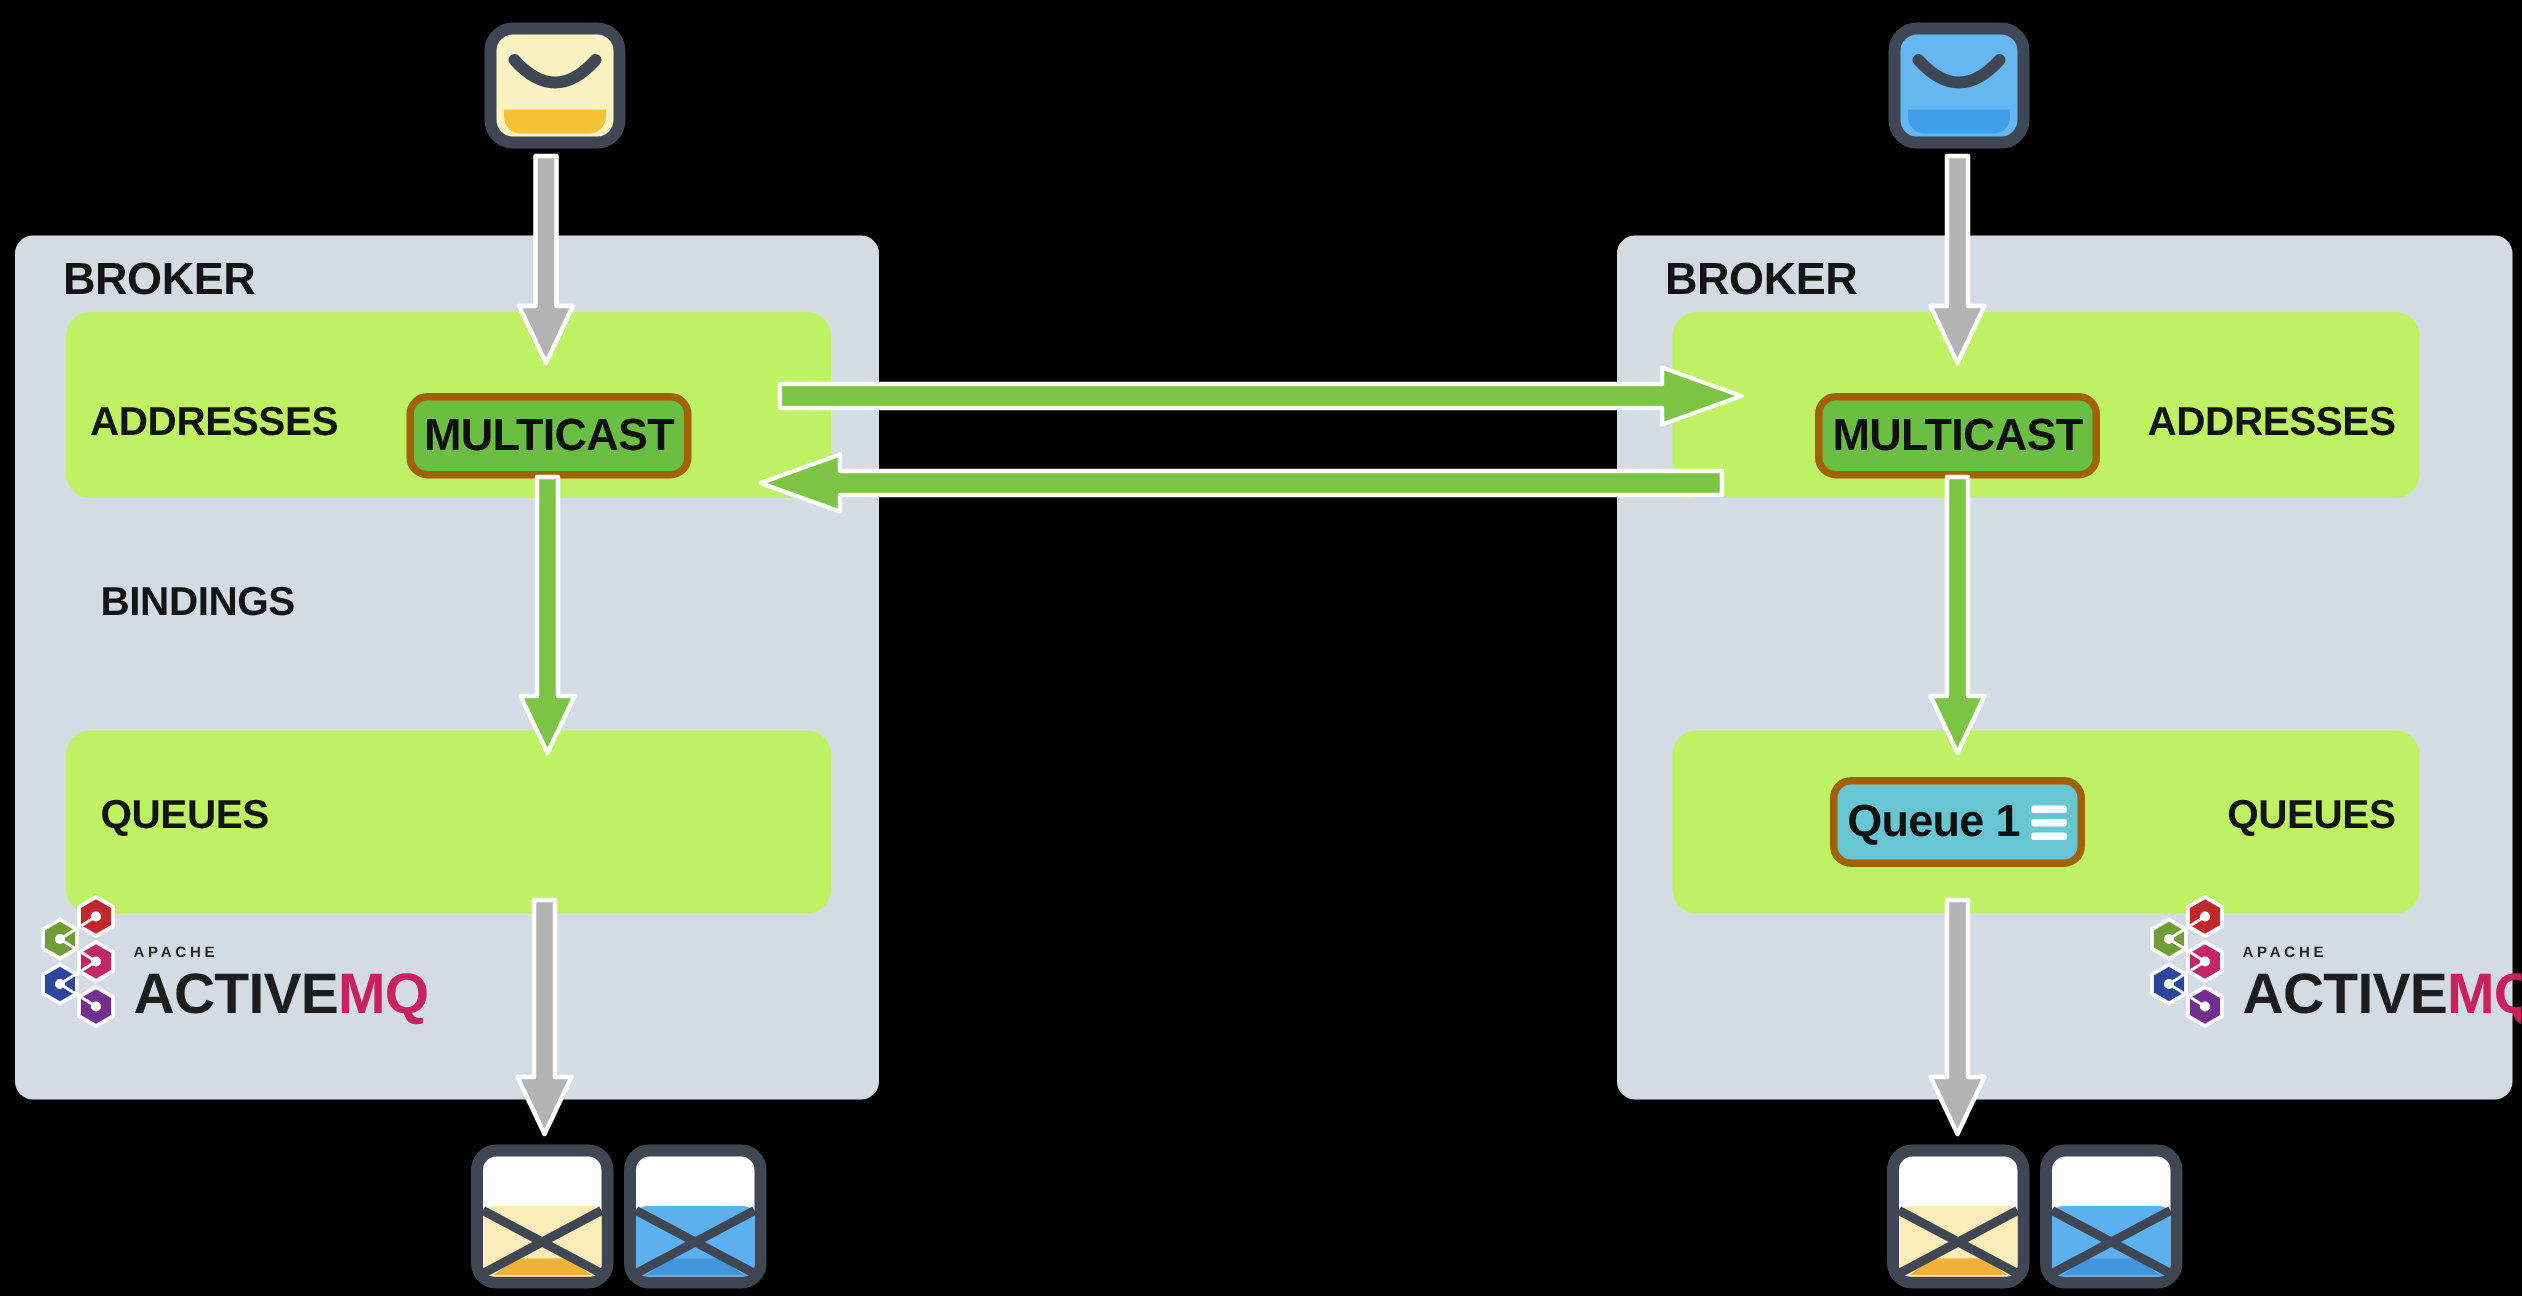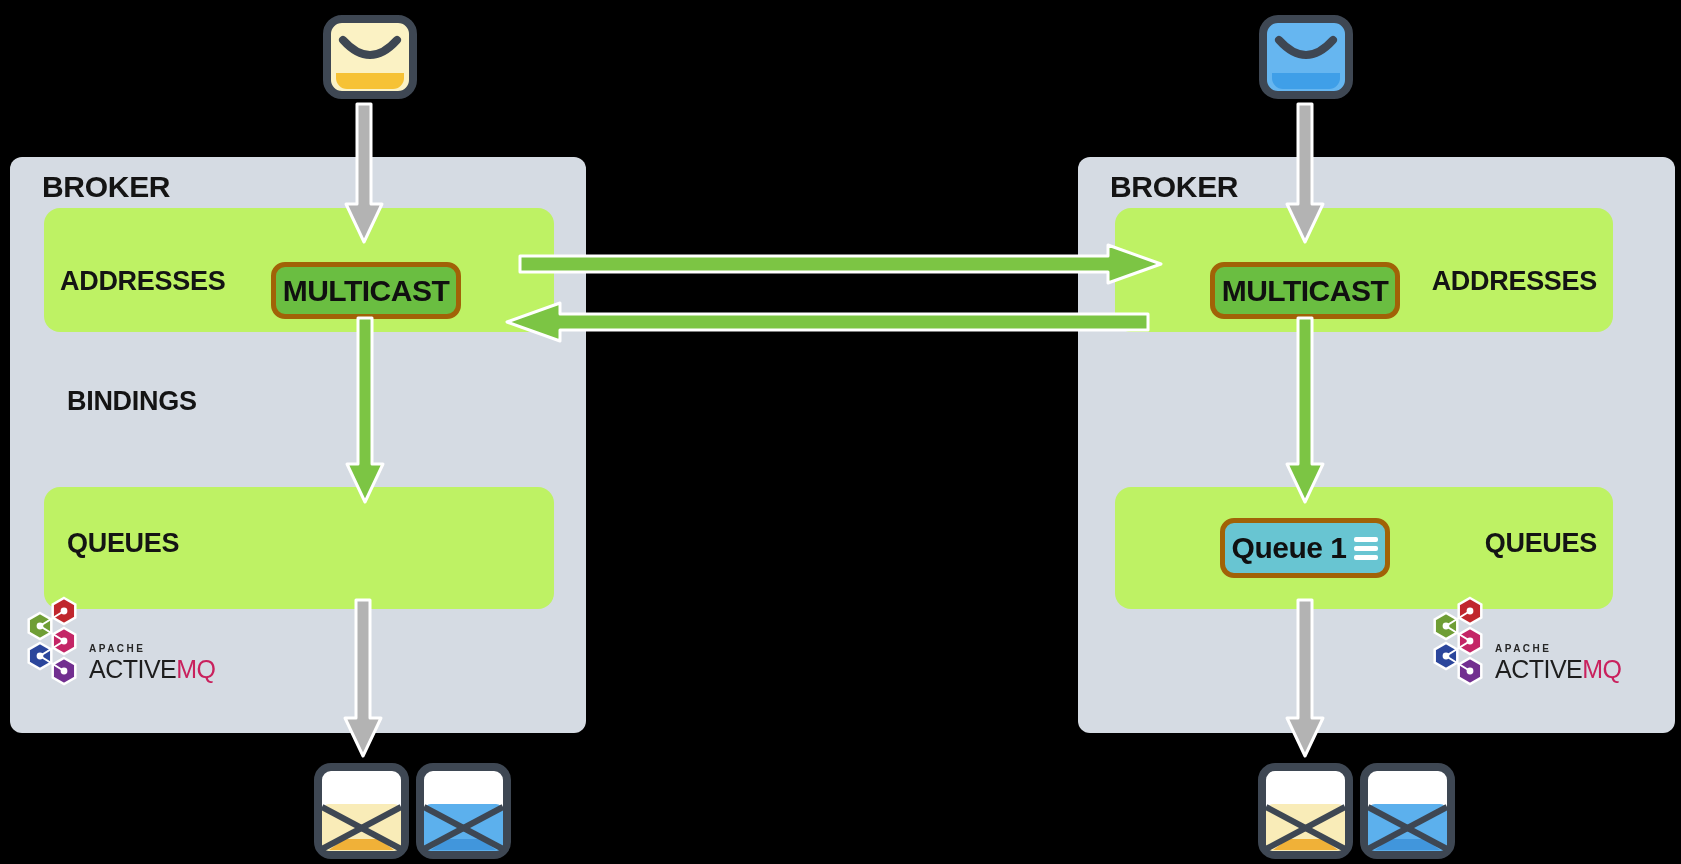--- a/index.html
+++ b/index.html
@@ -13,21 +13,21 @@
          border:5px solid #a16207;border-radius:14px;font-weight:bold;color:#101010;
          box-sizing:border-box;white-space:nowrap;}
   .badge.multicast{background:#6abe41;font-size:30px;letter-spacing:-0.5px;width:190px;height:57px;}
   .badge.queue{background:#68c5d2;font-size:30px;letter-spacing:-0.5px;width:170px;height:60px;}
   .qlines{display:inline-flex;flex-direction:column;gap:4px;}
   .qlines span{display:block;width:24px;height:5px;background:#fff;border-radius:2px;}
   .arrow{position:absolute;}
   .logo{position:absolute;display:flex;align-items:flex-end;}
   .logo-text{margin-left:8px;margin-bottom:8px;line-height:1;}
   .logo-apache{font-size:10px;letter-spacing:2.5px;font-weight:bold;color:#262626;margin-bottom:3px;}
-  .logo-main{font-size:25px;font-weight:normal;letter-spacing:-0.5px;}
+  .logo-main{font-size:38px;font-weight:bold;letter-spacing:-0.5px;}
   .logo-active{color:#1d1d1d;}
   .logo-mq{color:#c9215d;}
   .env{position:absolute;}
 </style>
 </head>
 <body>
 
 <div class="canvas">
 
   <div class="env" style="left:322px;top:14px">

